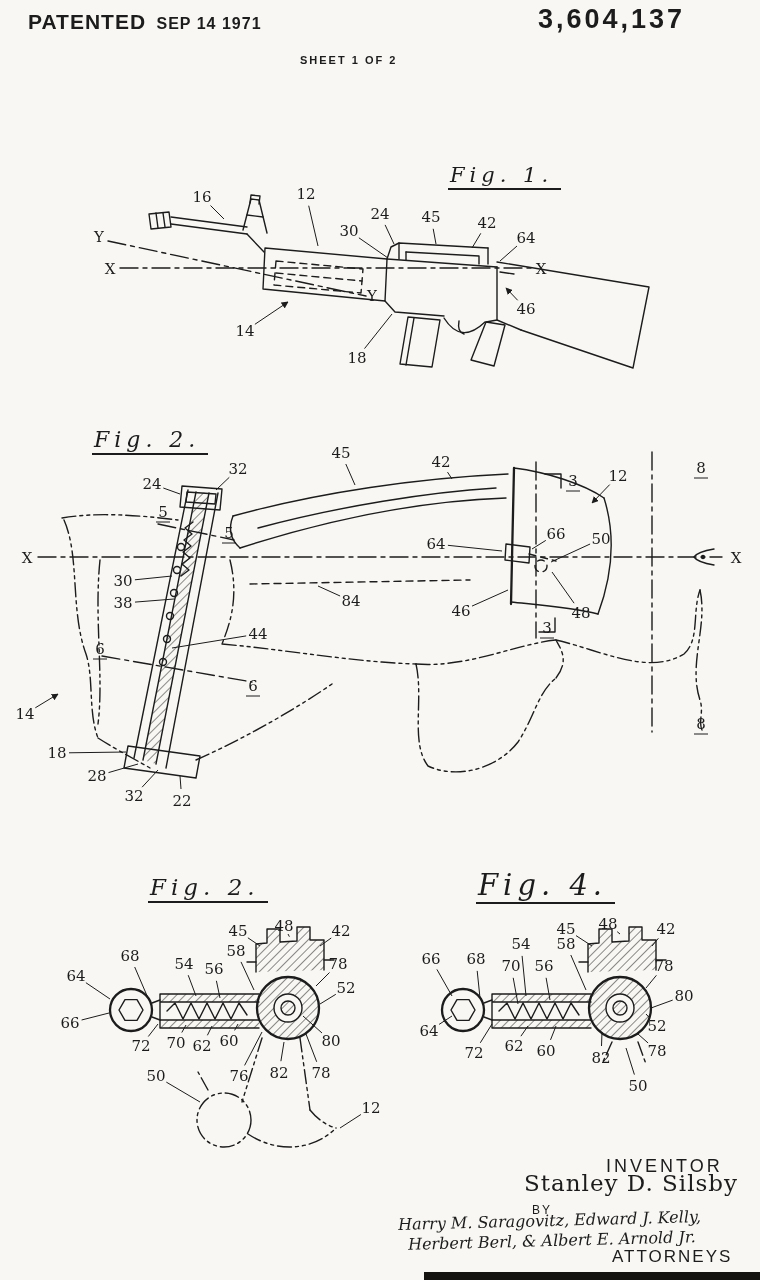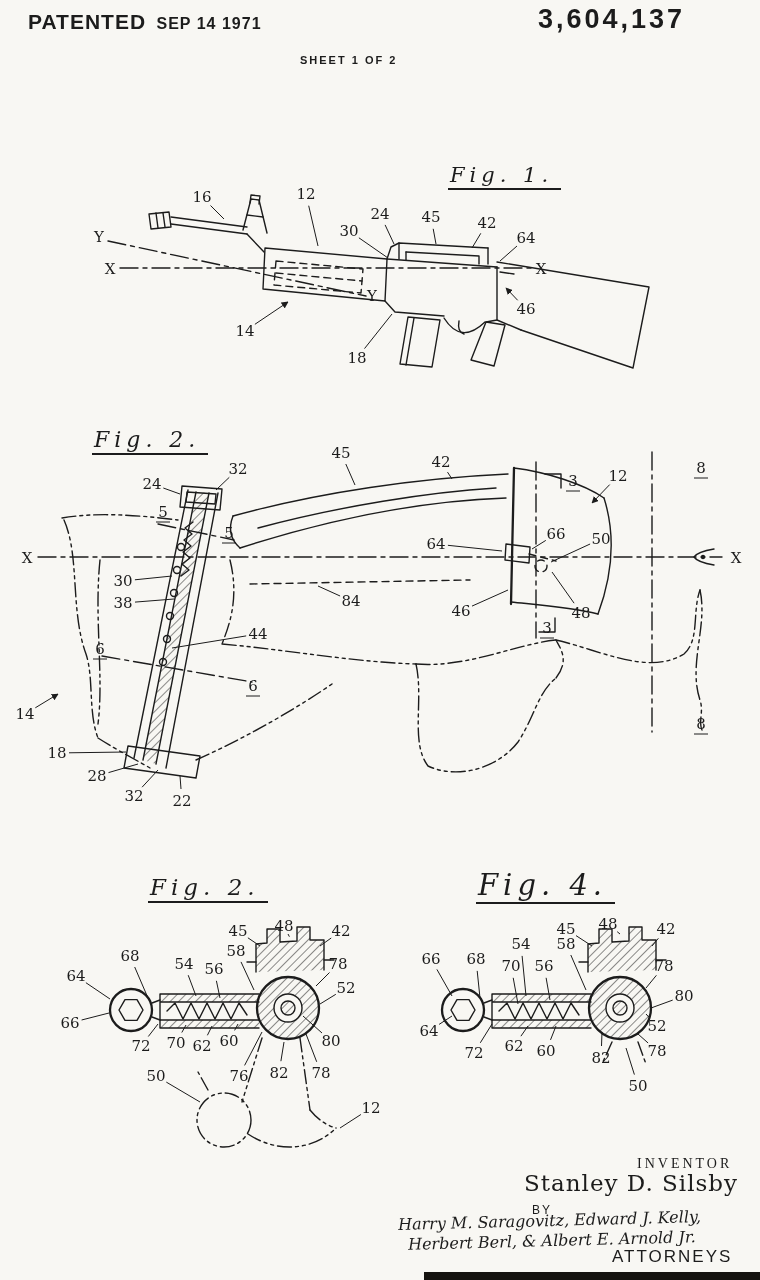--- a/index.html
+++ b/index.html
@@ -26,21 +26,21 @@
   svg.art{position:absolute;left:0;top:0;}
   .s{stroke:var(--ink,#1c1c1c);fill:none;stroke-width:1.4;stroke-linecap:round;stroke-linejoin:round;}
   .thick{stroke-width:2.3;}
   .cl{stroke-dasharray:18 5 4 5;}
   .ph{stroke-dasharray:14 4 3 4 3 4;}
   .hid{stroke-dasharray:7 5;}
   .ldr{stroke:var(--ink,#1c1c1c);stroke-width:1;fill:none;}
   .num{font:15px "DejaVu Serif",serif;fill:var(--ink,#1c1c1c);text-anchor:middle;}
 
   
-  .inventor-label{position:absolute;left:637px;top:1156px;font-size:14px;letter-spacing:3px;font-family:Liberation Serif, serif;}
+  .inventor-label{position:absolute;left:606px;top:1156px;font-size:18px;letter-spacing:3px;}
   .inventor-name{position:absolute;left:524px;top:1170px;font-family:"DejaVu Serif",serif;font-size:23px;letter-spacing:1px;}
   .by-label{position:absolute;left:532px;top:1203px;font-size:12px;letter-spacing:2px;}
   .sig{position:absolute;font-family:"DejaVu Serif",serif;font-style:italic;font-size:16px;white-space:nowrap;transform:rotate(-1.5deg);}
   .sig1{left:398px;top:1211px;}
   .sig2{left:408px;top:1231px;}
   .attorneys-label{position:absolute;left:612px;top:1247px;font-size:17px;letter-spacing:2px;}
 
   .scanbar{position:absolute;left:424px;top:1272px;width:336px;height:8px;background:#15130f;}
 </style>
 </head>

